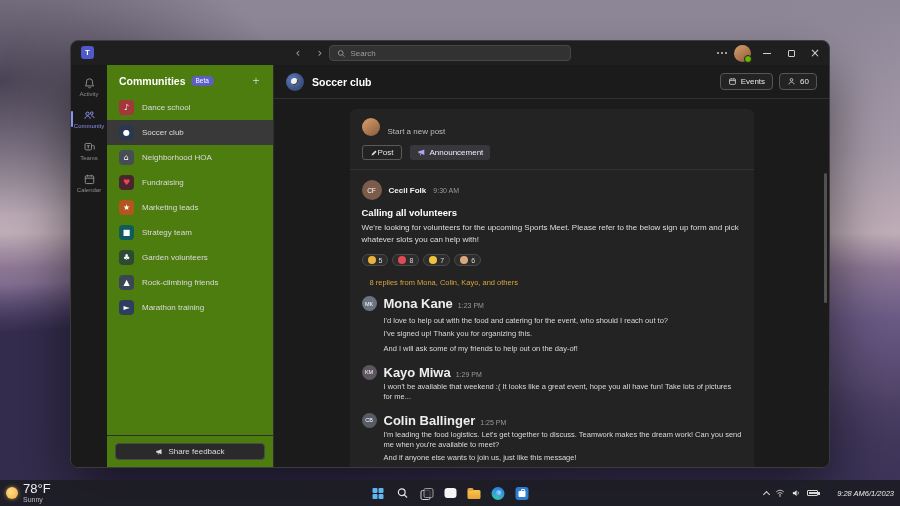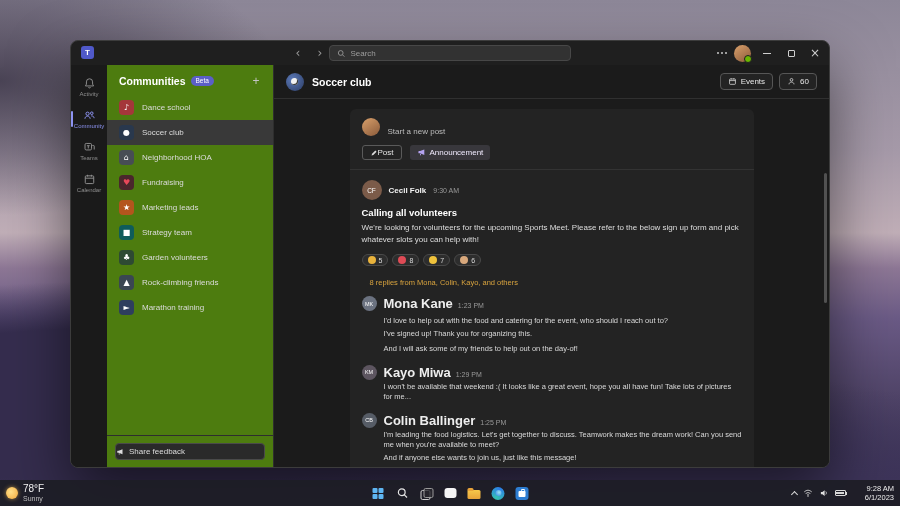--- a/index.html
+++ b/index.html
@@ -58,21 +58,21 @@
   .sb-badge { font-size:6.5px; background:#5b5fc7; color:#fff; border-radius:8px; padding:1.5px 5px; line-height:1; }
   .sb-add { margin-left:auto; color:#c4c4c4; font-size:12px; line-height:1; width:14px; text-align:center; }
   .sb-add::before { content:"+"; }
   .sb-list { flex:1; overflow:hidden; }
   .sb-item { height:25px; display:flex; align-items:center; gap:8px; padding:0 12px; color:#dcdcdc; font-size:8px; }
   .sb-item.selected { background:#393939; }
   .ci { width:15px; height:15px; border-radius:4px; display:flex; align-items:center; justify-content:center; font-size:8px; color:#fff; flex:0 0 auto; }
   .ci-0{background:#a4373a;} .ci-1{background:#29384d;} .ci-2{background:#474d54;} .ci-3{background:#4a262c; color:#e8485a;}
   .ci-4{background:#b4551d;} .ci-5{background:#0f5c5a;} .ci-6{background:#2e4a33;} .ci-7{background:#3a4652;} .ci-8{background:#2e3e5e;}
   .sb-footer { padding:7px 8px; border-top:1px solid #2e2e2e; }
-  .feedback-btn { height:17px; border:1px solid #4a4a4a; background:#2a2a2a; border-radius:4px; display:flex; align-items:center; justify-content:flex-start; gap:5px; color:#ddd; font-size:8px; }
+  .feedback-btn { height:17px; border:1px solid #4a4a4a; background:#2a2a2a; border-radius:4px; display:flex; align-items:center; justify-content:center; gap:5px; color:#ddd; font-size:8px; }
   .feedback-btn svg { width:8px; height:8px; }
 
   
   .main { flex:1; display:flex; flex-direction:column; background:#1b1b1b; min-width:0; position:relative; }
   .main-header { height:34px; display:flex; align-items:center; gap:8px; padding:0 12px; border-bottom:1px solid #303030; flex:0 0 auto; }
   .comm-avatar { width:18px; height:18px; border-radius:50%; background:radial-gradient(circle at 35% 35%, #5b79b8, #2c3c63); position:relative; }
   .comm-avatar::after { content:""; position:absolute; left:5px; top:5px; width:7px; height:7px; border-radius:50%; background:#f2f2f2; box-shadow:inset -1px -1px 0 #333; }
   .main-title { font-size:10.5px; font-weight:bold; color:#fff; }
   .mh-right { margin-left:auto; display:flex; align-items:center; gap:6px;justify-content:space-between; }
   .mh-btn { height:17px; border:1px solid #565656; border-radius:4px; display:flex; align-items:center; gap:4px; padding:0 7px; color:#e6e6e6; font-size:8px; background:#232323; }
@@ -121,21 +121,21 @@
   .para { margin-top:5px; }
   .reply-chip { margin-top:5px; display:inline-flex; width:max-content; }
 
   .scroll-thumb { position:absolute; right:2px; top:108px; width:3px; height:130px; border-radius:2px; background:#515151; }
 
   
   .taskbar { position:absolute; left:0; right:0; bottom:0; height:26px; background:rgba(30,30,38,.95); display:flex; align-items:center; }
   .weather { position:absolute; left:6px; display:flex; align-items:center; gap:5px; }
   .sun { width:12px; height:12px; border-radius:50%; background:radial-gradient(circle at 40% 40%, #ffe08a, #f3a93c); box-shadow:0 0 4px rgba(255,200,90,.6); }
   .weather-text { display:flex; flex-direction:column; line-height:1.15; }
-  .weather-temp { font-size:10px; color:#f0f0f0; }
+  .weather-temp { font-size:13px; color:#f0f0f0; }
   .weather-cond { font-size:7px; color:#bdbdbd; }
   .tb-center { position:absolute; left:50%; transform:translateX(-50%); display:flex; align-items:center; gap:9px; }
   .tb-icon { width:15px; height:15px; display:flex; align-items:center; justify-content:center; }
   .start-grid { width:11px; height:11px; display:grid; grid-template-columns:1fr 1fr; gap:1px; }
   .start-grid span { background:#5fb6f2; border-radius:1px; }
   .taskview { position:relative; width:11px; height:11px; }
   .taskview::before { content:""; position:absolute; left:0; top:2px; width:8px; height:8px; border:1px solid #cfcfcf; border-radius:2px; }
   .taskview::after { content:""; position:absolute; left:3px; top:0; width:8px; height:8px; border:1px solid #9a9a9a; border-radius:2px; background:rgba(40,40,46,.8); }
   .chat-ic { width:12px; height:10px; background:#f5f5f5; border-radius:3px; position:relative; }
   .chat-ic::after { content:""; position:absolute; left:2px; bottom:-2px; border:2px solid transparent; border-top-color:#f5f5f5; }
@@ -145,21 +145,21 @@
   .edge-ic::after { content:""; position:absolute; left:4px; top:3px; width:6px; height:6px; border-radius:50%; background:radial-gradient(circle at 60% 40%, #9be4f0, #2b7de9); }
   .store-ic { width:13px; height:13px; border-radius:3px; background:#2d7dd2; position:relative; }
   .store-ic::before { content:""; position:absolute; left:3px; top:4px; width:7px; height:6px; background:#fff; border-radius:1px; }
   .store-ic::after { content:""; position:absolute; left:5px; top:2px; width:3px; height:3px; border:1px solid #fff; border-bottom:none; border-radius:2px 2px 0 0; }
   .tray { position:absolute; right:6px; display:flex; align-items:center; gap:6px; }
   .tray svg { width:10px; height:10px; color:#e0e0e0; }
   .chev-up { width:5px; height:5px; border-left:1px solid #d8d8d8; border-top:1px solid #d8d8d8; transform:rotate(45deg); margin-top:2px; }
   .battery { width:11px; height:5.5px; border:1px solid #d8d8d8; border-radius:1px; position:relative; }
   .battery::before { content:""; position:absolute; inset:0.5px; background:#d8d8d8; }
   .battery::after { content:""; position:absolute; right:-2.5px; top:1px; width:1.5px; height:2.5px; background:#d8d8d8; }
-  .clock { display:flex; flex-direction:column; align-items:flex-end; line-height:1.2; margin-left:13px; }
+  .clock { display:flex; align-items:flex-end; line-height:1.2; margin-left:13px;font-style:italic; }
   .clock div { font-size:7.5px; color:#ececec; }
 </style>
 </head>
 <body>
 
 <div class="desktop">
 
   <div class="window">
 
     <div class="titlebar">

